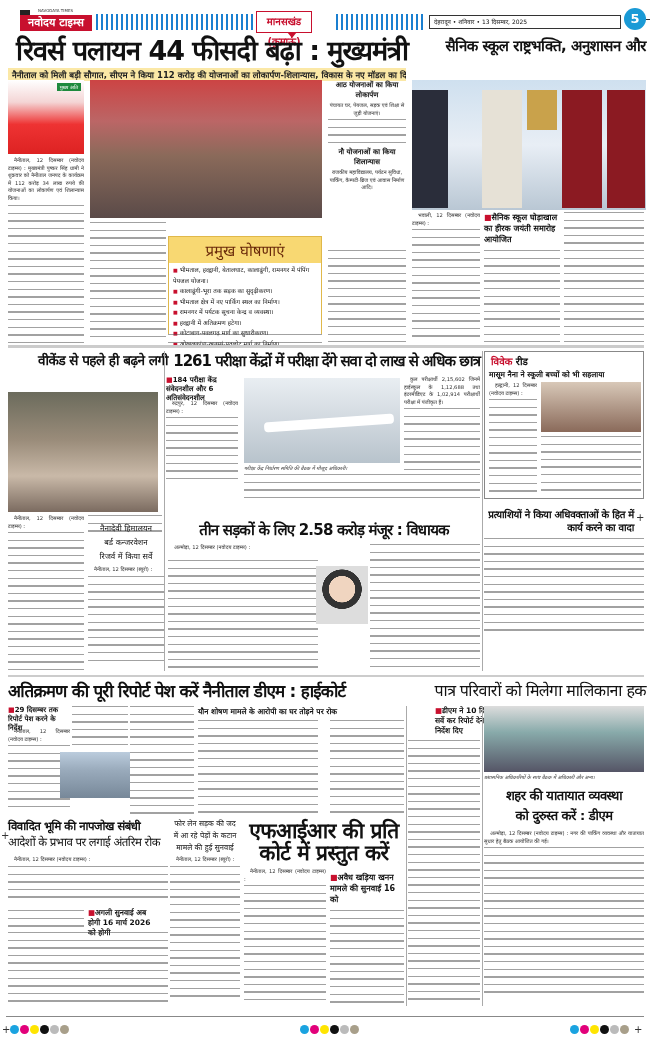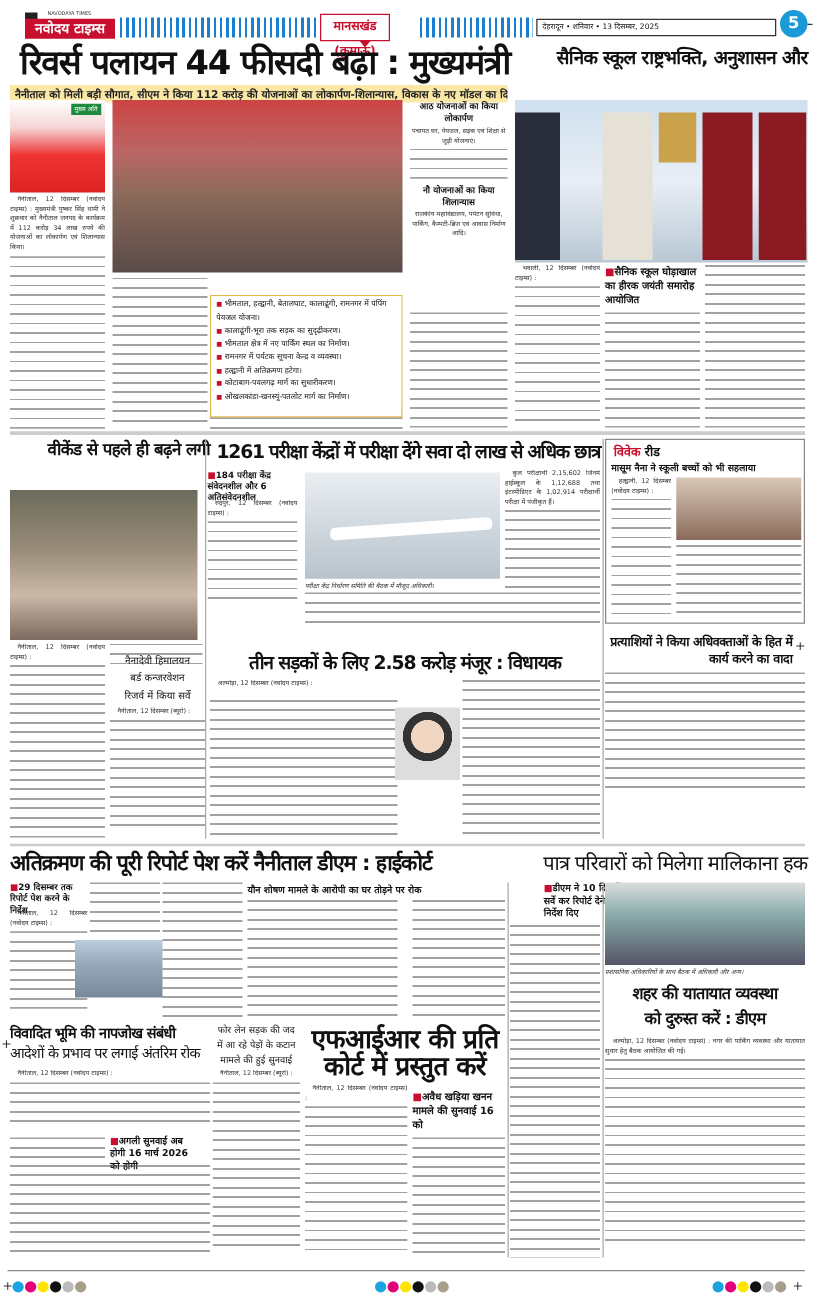--- a/index.html
+++ b/index.html
@@ -78,20 +78,21 @@
   <div class="textcol" style="text-align:center;margin-top:2px;">राजकीय महाविद्यालय, पर्यटन सुविधा, पार्किंग, कैम्पटी-ब्रिज एवं आवास निर्माण आदि।</div>
 </div>
 
 <div class="abs textcol" style="left:8px;top:157px;width:76px;height:186px;">
   <p>नैनीताल, 12 दिसम्बर (नवोदय टाइम्स) : मुख्यमंत्री पुष्कर सिंह धामी ने शुक्रवार को नैनीताल जनपद के कार्यक्रम में 112 करोड़ 34 लाख रुपये की योजनाओं का लोकार्पण एवं शिलान्यास किया।</p>
   <div class="textblock" style="height:150px;margin-top:2px;"></div>
 </div>
 <div class="abs textblock" style="left:90px;top:222px;width:76px;height:120px;"></div>
 
 <div class="abs" style="left:168px;top:236px;width:154px;height:98px;border:1px solid #e0b84a;">
+  <div class="announce-title">प्रमुख घोषणाएं</div>
   <ul class="announce-list">
     <li>भीमताल, हल्द्वानी, बेतालघाट, कालाढूंगी, रामनगर में पंपिंग पेयजल योजना।</li>
     <li>कालाढूंगी-भूरा तक सड़क का सुदृढ़ीकरण।</li>
     <li>भीमताल क्षेत्र में नए पार्किंग स्थल का निर्माण।</li>
     <li>रामनगर में पर्यटक सूचना केन्द्र व व्यवस्था।</li>
     <li>हल्द्वानी में अतिक्रमण हटेगा।</li>
     <li>कोटाबाग-पवलगढ़ मार्ग का सुधारीकरण।</li>
     <li>ओखलकांडा-खनस्यूं-पतलोट मार्ग का निर्माण।</li>
   </ul>
 </div>

